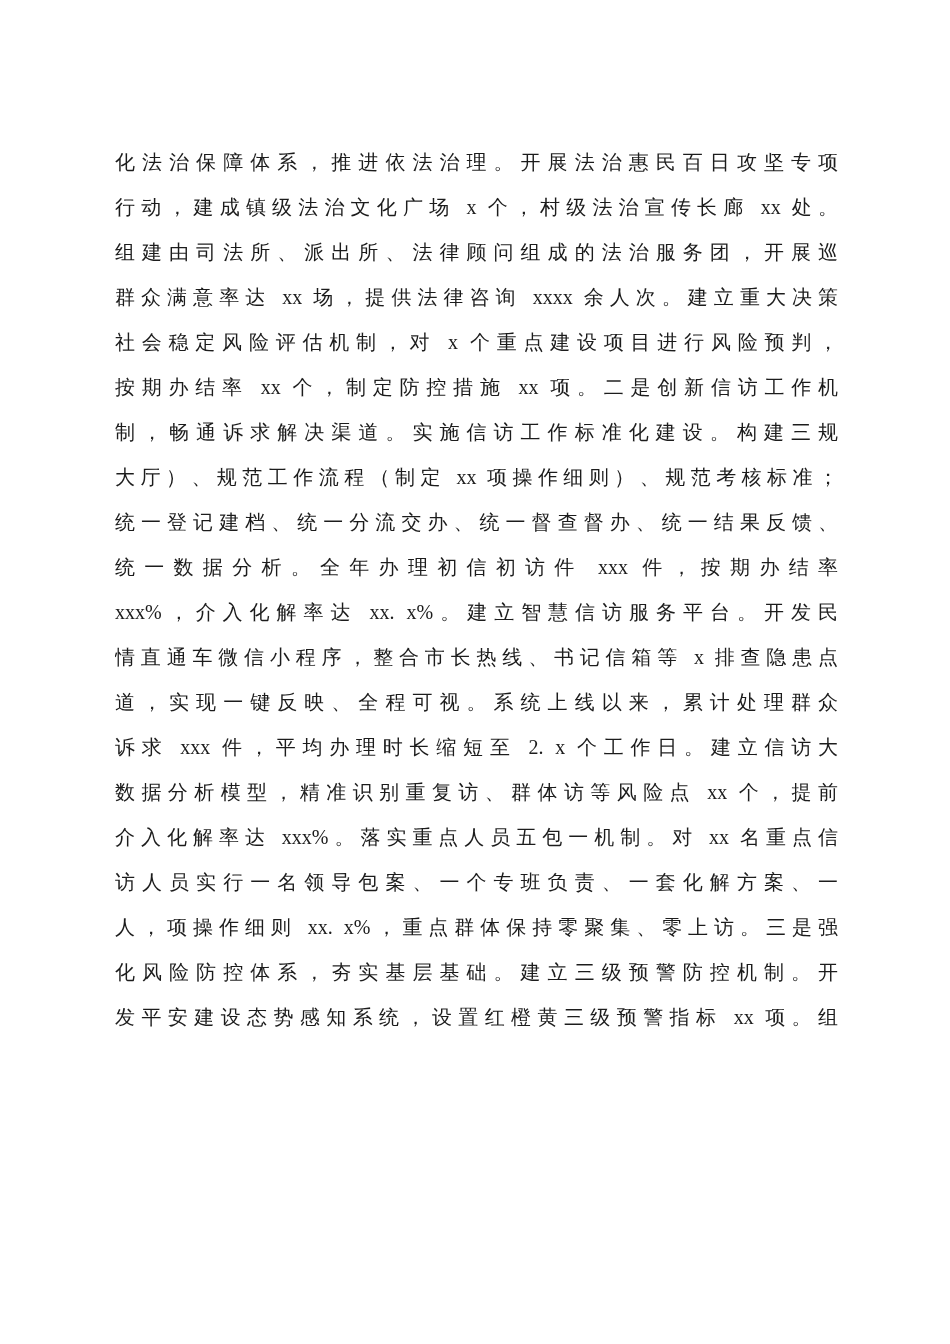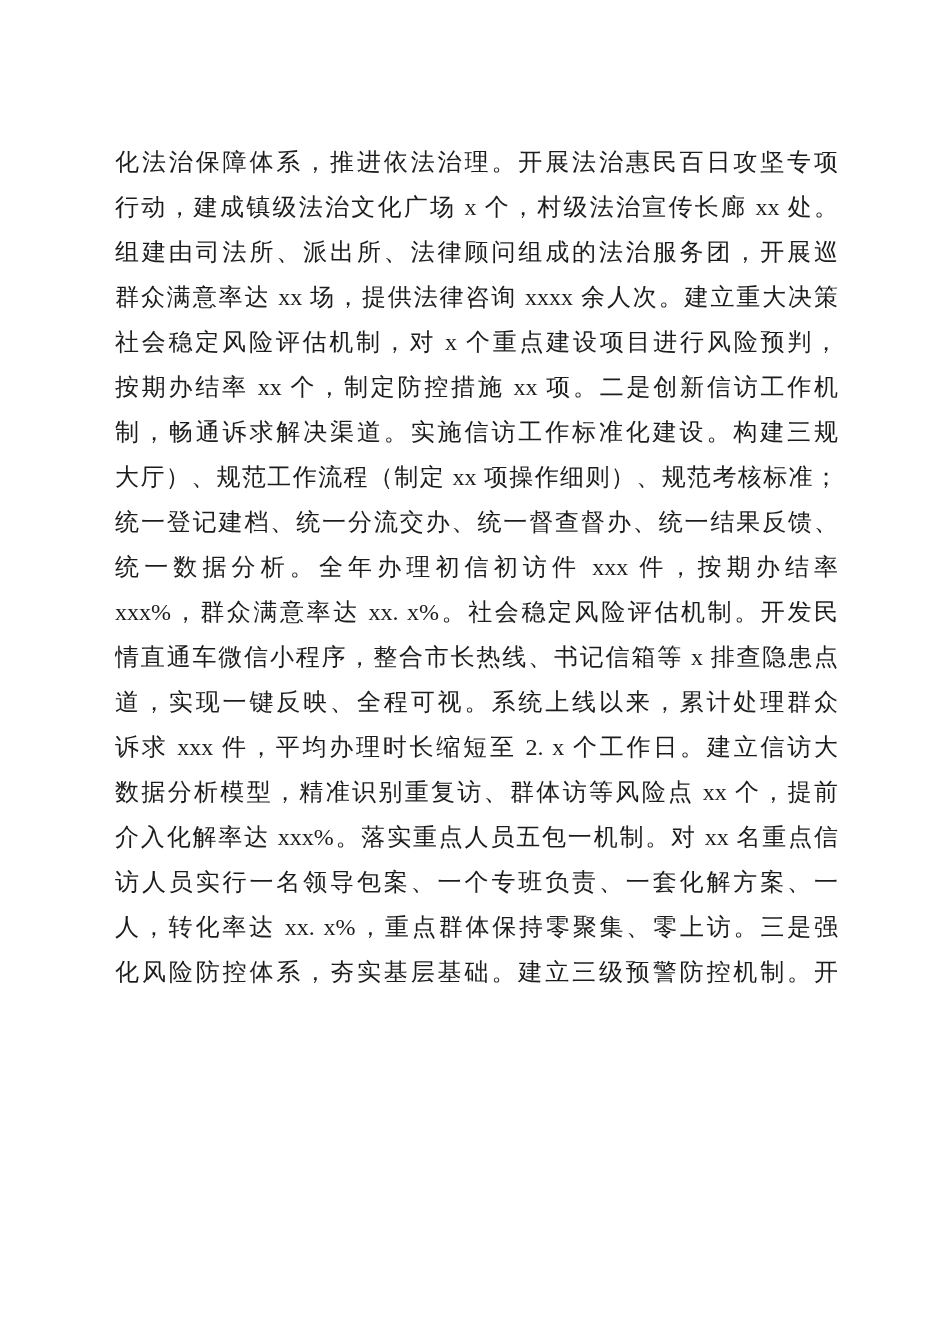--- a/index.html
+++ b/index.html
@@ -19,21 +19,21 @@
     position: absolute;
     left: 115px;
     top: 140px;
     width: 723px;
   }
   .line {
     margin: 0;
     padding: 0;
     height: 45px;
     line-height: 45px;
-    font-size: 24px;
+    font-size: 20px;
     color: #1c1c1c;
     font-weight: normal;
     text-align: justify;
     text-align-last: justify;
     overflow: hidden;
   }
 </style>
 </head>
 <body>
 
@@ -42,23 +42,24 @@
       <p class="line">化法治保障体系，推进依法治理。开展法治惠民百日攻坚专项</p>
       <p class="line">行动，建成镇级法治文化广场 x 个，村级法治宣传长廊 xx 处。</p>
       <p class="line">组建由司法所、派出所、法律顾问组成的法治服务团，开展巡</p>
       <p class="line">群众满意率达 xx 场，提供法律咨询 xxxx 余人次。建立重大决策</p>
       <p class="line">社会稳定风险评估机制，对 x 个重点建设项目进行风险预判，</p>
       <p class="line">按期办结率 xx 个，制定防控措施 xx 项。二是创新信访工作机</p>
       <p class="line">制，畅通诉求解决渠道。实施信访工作标准化建设。构建三规</p>
       <p class="line">大厅）、规范工作流程（制定 xx 项操作细则）、规范考核标准；</p>
       <p class="line">统一登记建档、统一分流交办、统一督查督办、统一结果反馈、</p>
       <p class="line">统一数据分析。全年办理初信初访件 xxx 件，按期办结率</p>
-      <p class="line">xxx%，群众满意率达 xx. x%。社会稳定风险评估机制。开发民</p>
+      <p class="line">xxx%，介入化解率达 xx. x%。建立智慧信访服务平台。开发民</p>
       <p class="line">情直通车微信小程序，整合市长热线、书记信箱等 x 排查隐患点</p>
       <p class="line">道，实现一键反映、全程可视。系统上线以来，累计处理群众</p>
       <p class="line">诉求 xxx 件，平均办理时长缩短至 2. x 个工作日。建立信访大</p>
       <p class="line">数据分析模型，精准识别重复访、群体访等风险点 xx 个，提前</p>
       <p class="line">介入化解率达 xxx%。落实重点人员五包一机制。对 xx 名重点信</p>
       <p class="line">访人员实行一名领导包案、一个专班负责、一套化解方案、一</p>
-      <p class="line">人，转化率达 xx. x%，重点群体保持零聚集、零上访。三是强</p>
+      <p class="line">人，项操作细则 xx. x%，重点群体保持零聚集、零上访。三是强</p>
       <p class="line">化风险防控体系，夯实基层基础。建立三级预警防控机制。开</p>
+      <p class="line">发平安建设态势感知系统，设置红橙黄三级预警指标 xx 项。组</p>
     </div>
 </div>
 
 </body></html>

